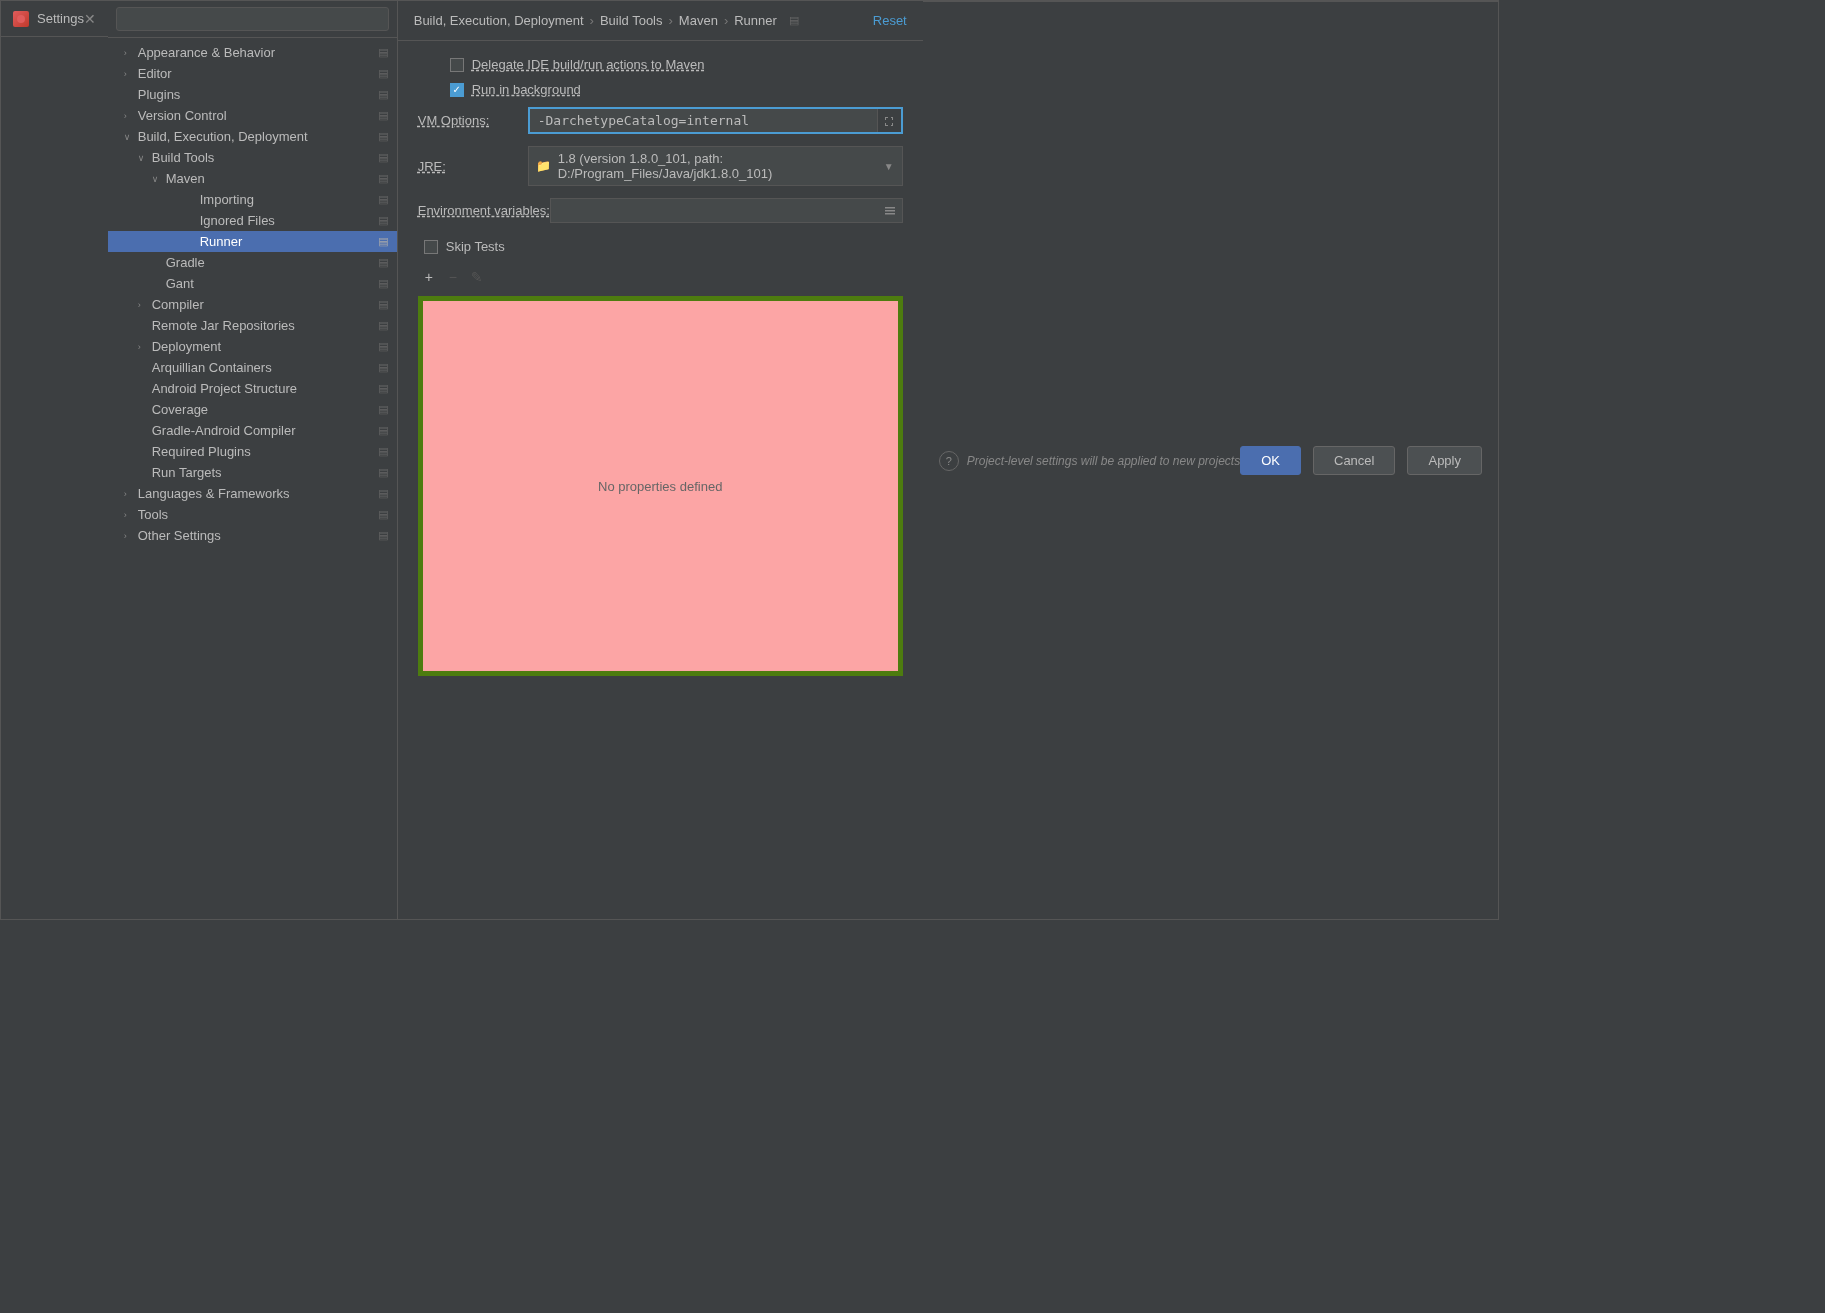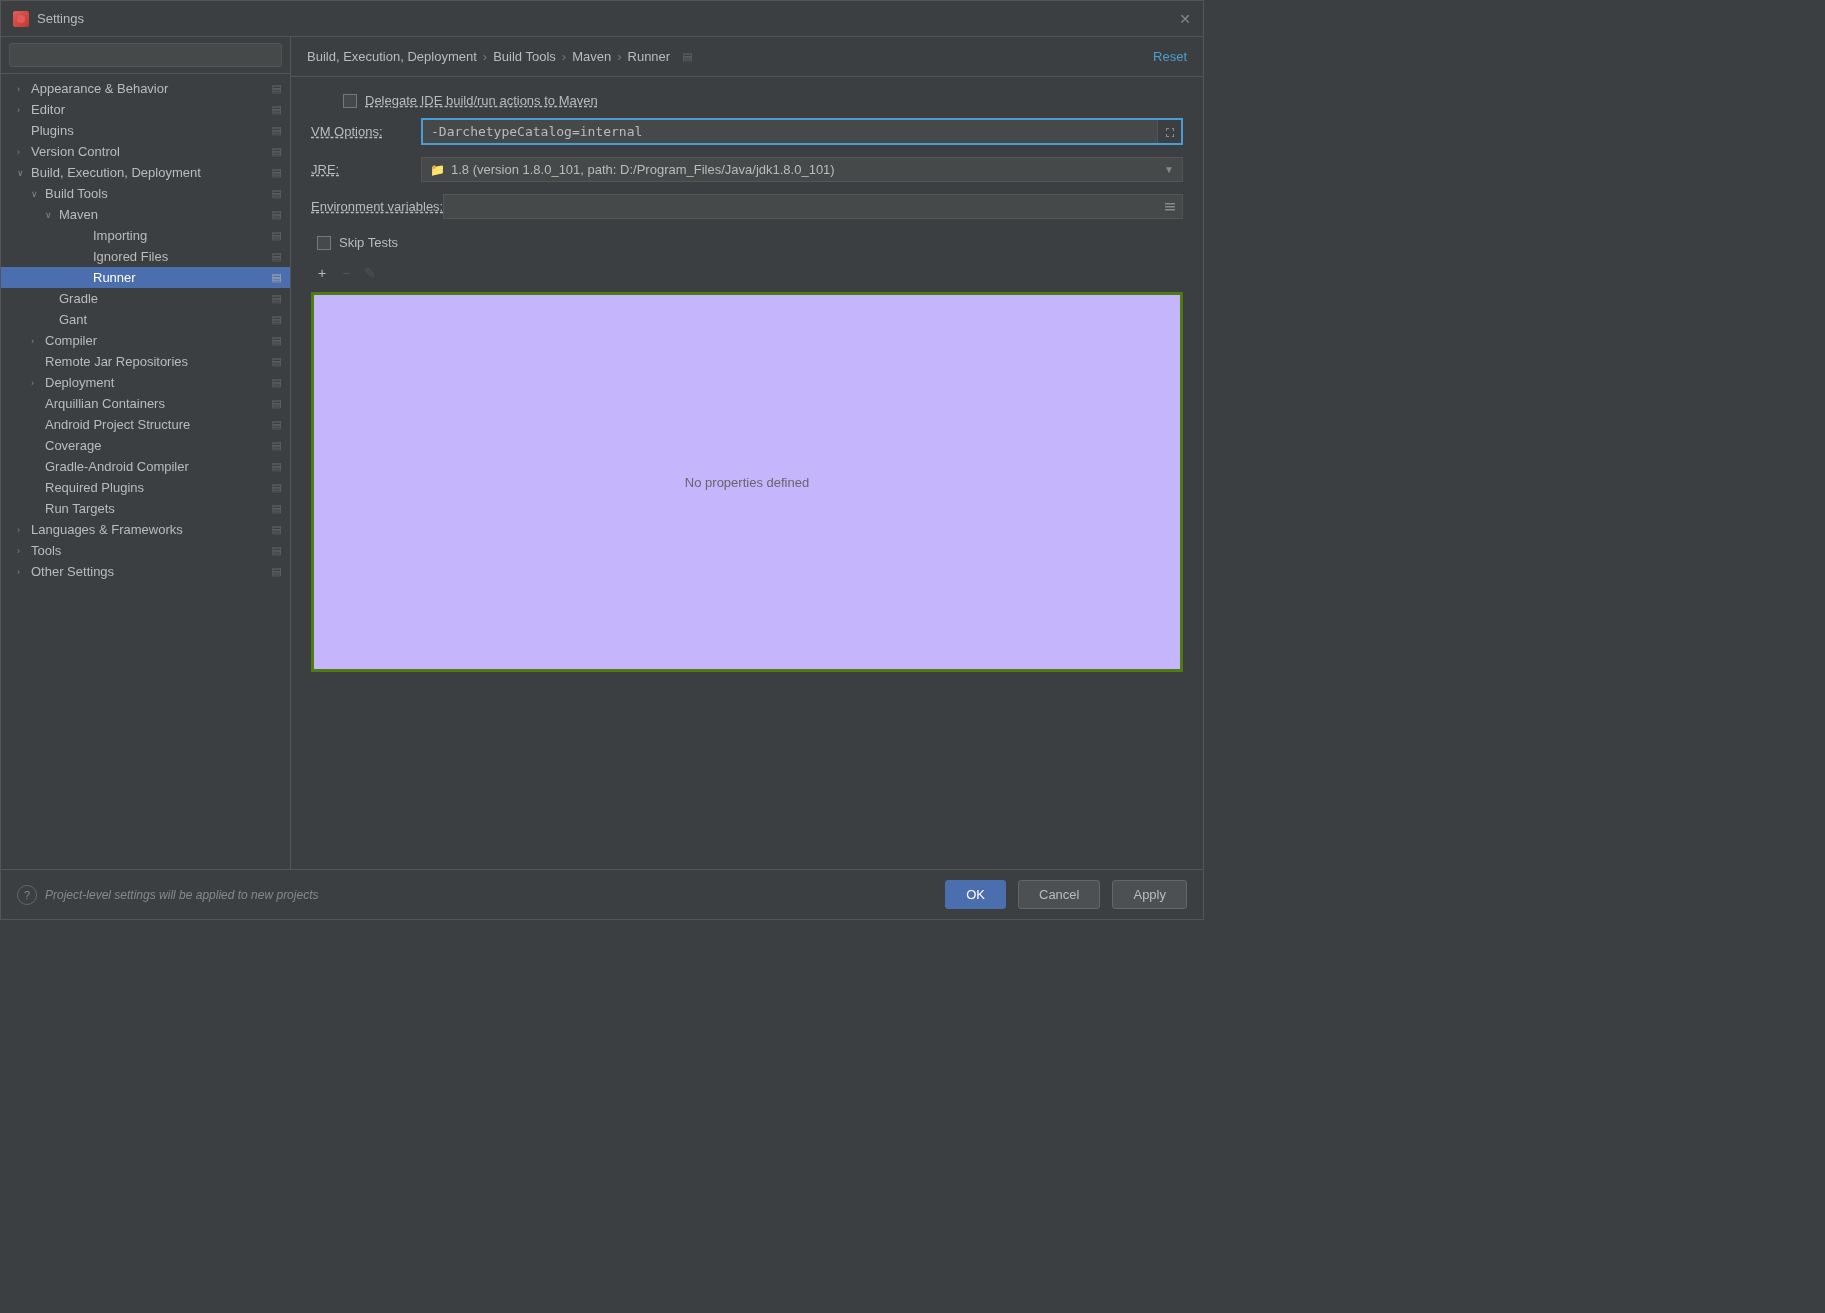--- a/index.html
+++ b/index.html
@@ -1,24 +1,24 @@
 <!DOCTYPE html>
 <html><head>
   <meta charset="utf-8">
   <style>
     * { box-sizing: border-box; margin: 0; padding: 0; }
     body { font-family: 'Segoe UI', Arial, sans-serif; font-size: 13px; background: #3c3f41; color: #bbbbbb; }
 
     .dialog {
-      width: 1204px;
+      width: 1499px;
       height: 920px;
       background: #3c3f41;
       border: 1px solid #555;
       display: flex;
-      flex-direction: column;
+      flex-direction: row;
       position: relative;
     }
 
     .title-bar {
       background: #3c3f41;
       border-bottom: 1px solid #555;
       padding: 8px 12px;
       display: flex;
       align-items: center;
       justify-content: space-between;
@@ -601,20 +601,24 @@
         <span class="reset-link">Reset</span>
       </div>
 
       <div class="panel-content">
 
         <div class="checkbox-row">
           <div class="checkbox"></div>
           <span class="underline">Delegate IDE build/run actions to Maven</span>
         </div>
 
+        <div class="checkbox-row">
+          <div class="checkbox checked"></div>
+          <span class="underline">Run in background</span>
+        </div>
 
         <div class="form-row">
           <span class="field-label underline">VM Options:</span>
           <div class="vm-input-wrapper">
             <input class="vm-input" type="text" value="-DarchetypeCatalog=internal" style="">
             <div class="vm-expand-btn">
               <svg width="10" height="10" viewBox="0 0 10 10">
                   <path d="M1 1h3v1H2v2H1V1zm6 0h2v3H8V2H7V1zm1 6h1v3H7V9h1V7zM1 7h1v2h2v1H1V7z" fill="#888"></path>
                 </svg>
             </div>
@@ -652,21 +656,21 @@
             <div class="checkbox"></div>
             <span>Skip Tests</span>
           </div>
 
           <div class="toolbar-row">
             <button class="toolbar-btn">+</button>
             <button class="toolbar-btn disabled">−</button>
             <button class="toolbar-btn disabled">✎</button>
           </div>
 
-          <div class="no-properties" style="height:380px;display:flex;align-items:center;justify-content:center;border:3px solid #4d7c0f;background:#c4b5fd;">No properties defined</div>
+          <div class="no-properties" style="height:380px;display:flex;align-items:center;justify-content:center;border:5px solid #4d7c0f;background:#fca5a5;">No properties defined</div>
         </div>
 
       </div>
     </div>
   </div>
 
   <div class="bottom-bar">
     <div class="bottom-left">
       <button class="help-btn">?</button>
       <span class="status-text">Project-level settings will be applied to new projects</span>

